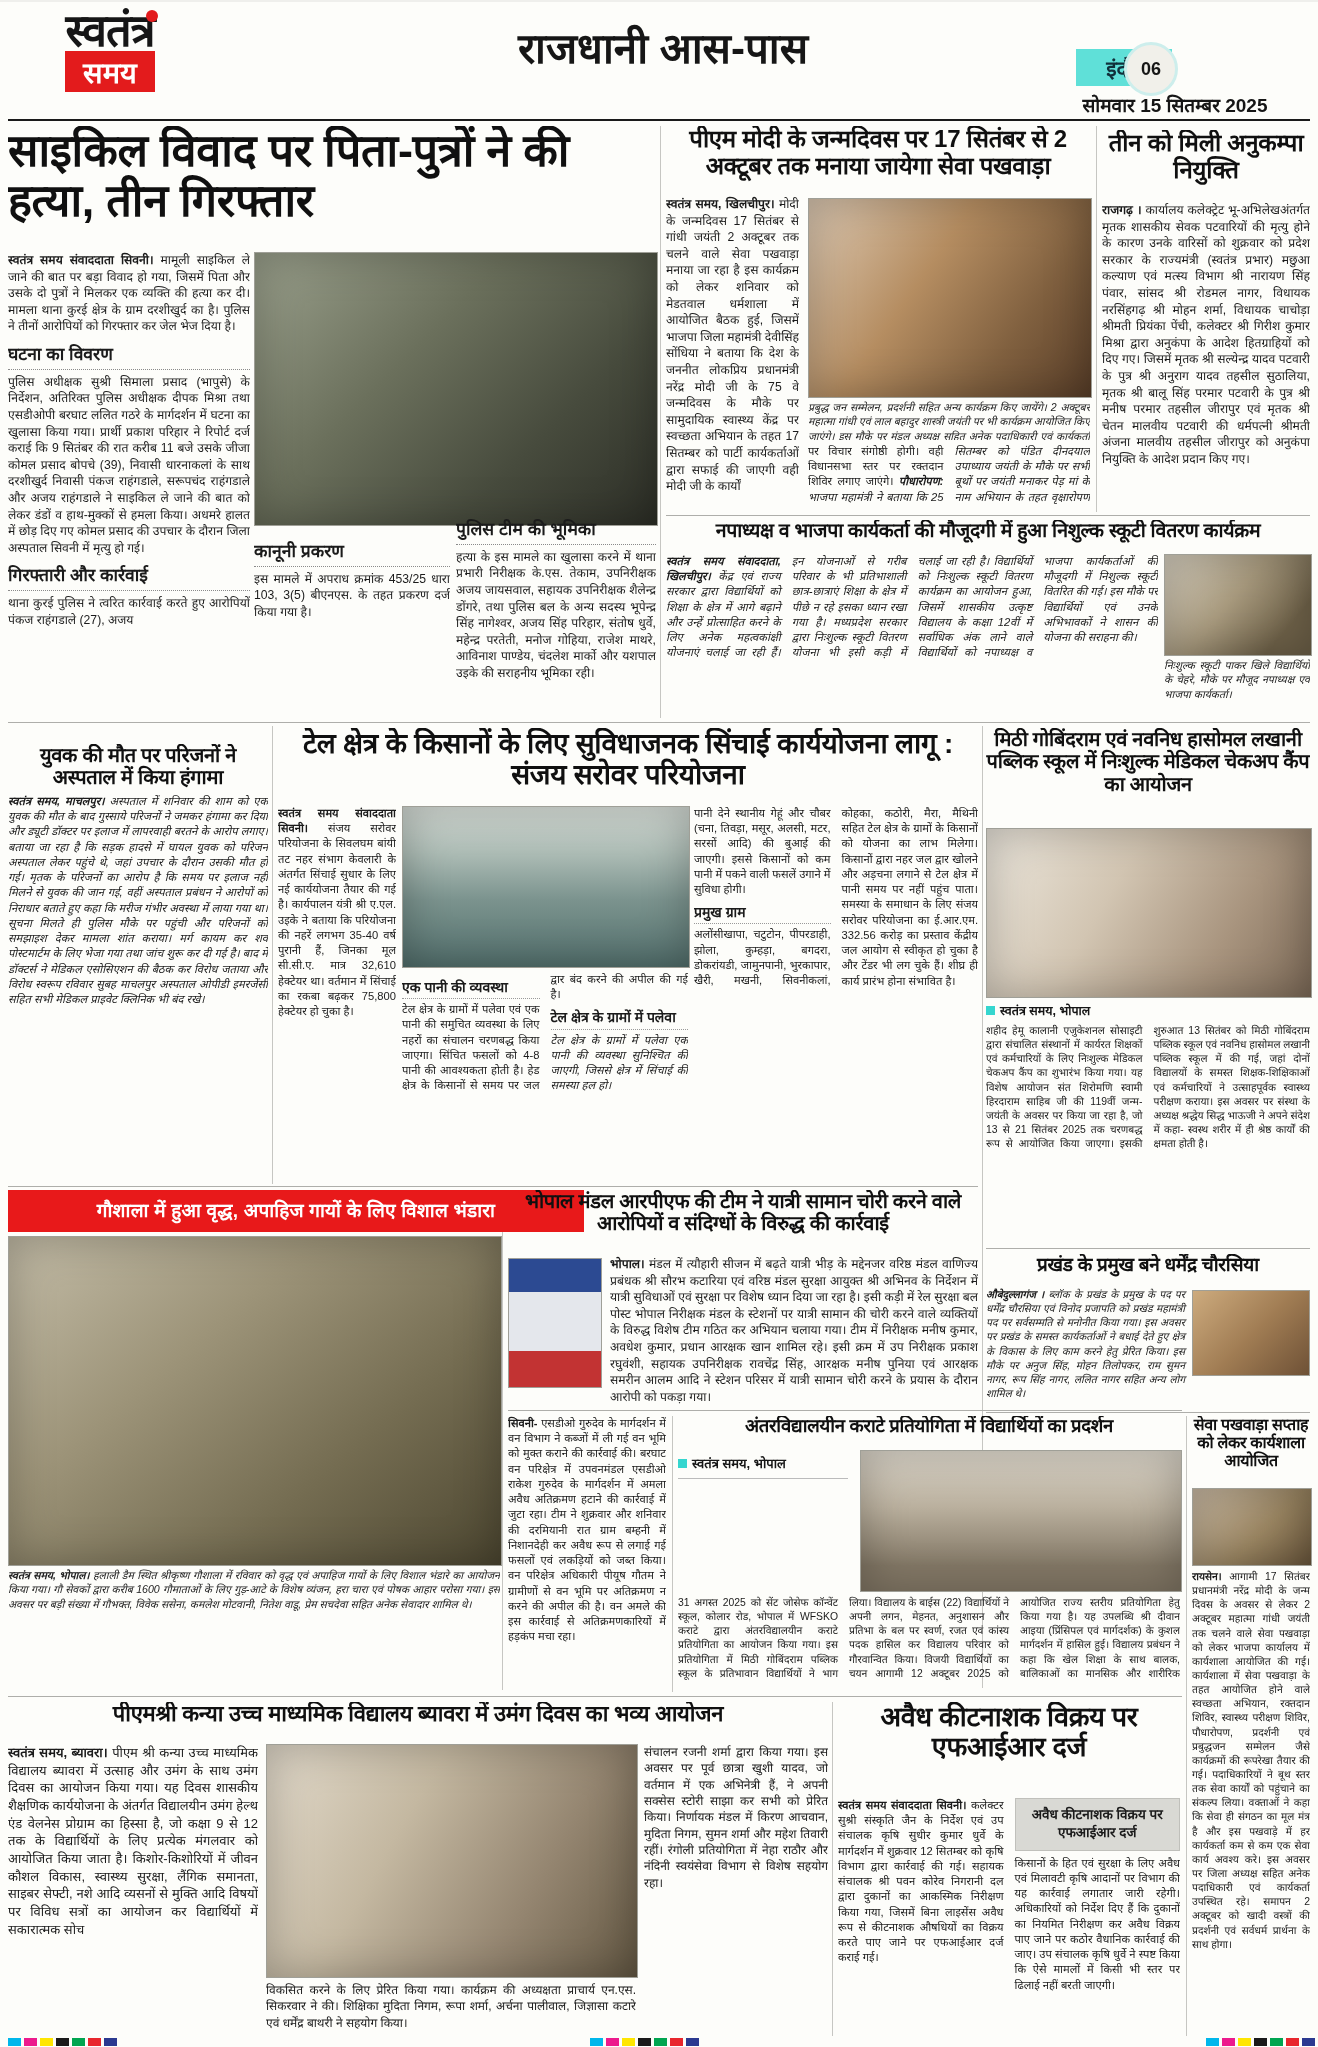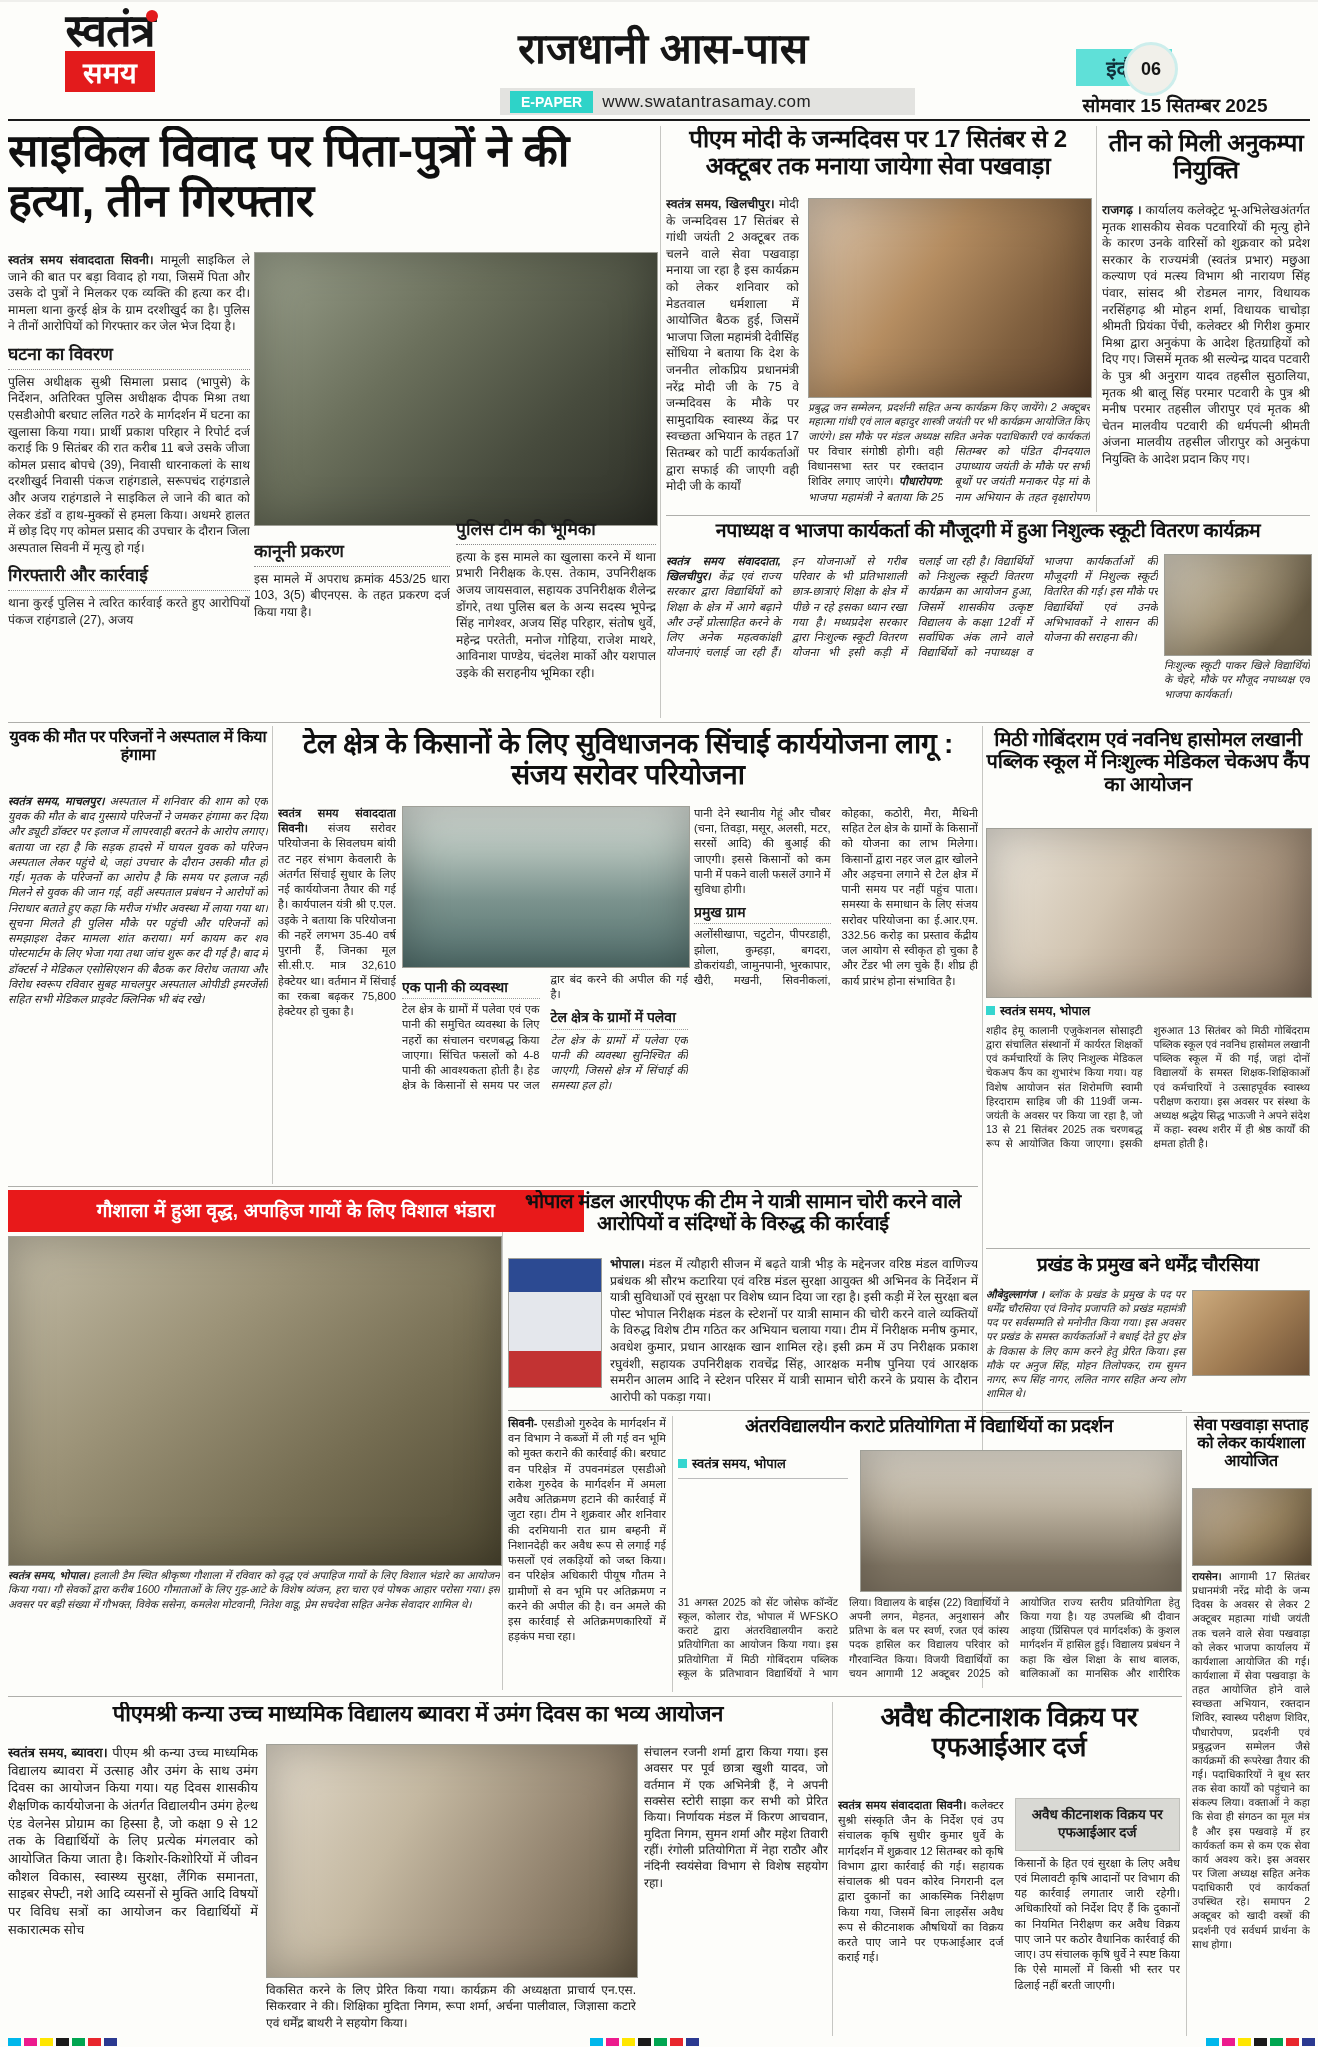--- a/index.html
+++ b/index.html
@@ -48,24 +48,20 @@
   <div class="vr a" style="left:1186px;top:1414px;height:620px"></div>
   <div class="hrr a" style="left:8px;top:1694px;width:1174px"></div>
   <div class="vr a" style="left:832px;top:1700px;height:334px"></div>
 
   <div class="a" style="left:20px;top:6px;width:180px;text-align:center">
     <div class="logo-top">स्वतंत्र</div>
     <div style="position:absolute;left:126px;top:2px;width:12px;height:12px;border-radius:50%;background:#e31b1c"></div>
     <div class="logo-bottom">समय</div>
   </div>
   <div class="a ctr" style="left:0;right:0;top:16px;font-size:42px;font-weight:800">राजधानी आस-पास</div>
-  <div class="a urlbar" style="left:500px;top:86px;width:405px;height:27px">
-    <span class="chip">E-PAPER</span>
-    <span style="font-size:17px;color:#222;letter-spacing:.4px">www.swatantrasamay.com</span>
-  </div>
   <div class="a" style="left:1076px;top:47px;width:96px;height:37px;background:#5fe0d8;display:flex;align-items:center;justify-content:center;font-size:21px;font-weight:800;color:#10303a">इंदौर</div>
   <div class="a" style="left:1124px;top:40px;width:48px;height:48px;border-radius:50%;background:#f1f0ea;border:3px solid #cdeeec;display:flex;align-items:center;justify-content:center;font-size:18px;font-weight:800">06</div>
   <div class="a ctr" style="left:1040px;top:90px;width:270px;font-size:19px;font-weight:800">सोमवार 15 सितम्बर 2025</div>
 
   <div class="a hl" style="left:8px;top:124px;width:650px;height:120px;font-size:45px">साइकिल विवाद पर पिता-पुत्रों ने की हत्या, तीन गिरफ्तार</div>
   <div class="a bt" style="left:8px;top:250px;width:242px;height:468px">
     <b class="byl">स्वतंत्र समय संवाददाता सिवनी।</b>
     <span>मामूली साइकिल ले जाने की बात पर बड़ा विवाद हो गया, जिसमें पिता और उसके दो पुत्रों ने मिलकर एक व्यक्ति की हत्या कर दी। मामला थाना कुरई क्षेत्र के ग्राम दरशीखुर्द का है। पुलिस ने तीनों आरोपियों को गिरफ्तार कर जेल भेज दिया है।</span>
     <span class="sh">घटना का विवरण</span>
     <span>पुलिस अधीक्षक सुश्री सिमाला प्रसाद (भापुसे) के निर्देशन, अतिरिक्त पुलिस अधीक्षक दीपक मिश्रा तथा एसडीओपी बरघाट ललित गठरे के मार्गदर्शन में घटना का खुलासा किया गया। प्रार्थी प्रकाश परिहार ने रिपोर्ट दर्ज कराई कि 9 सितंबर की रात करीब 11 बजे उसके जीजा कोमल प्रसाद बोपचे (39), निवासी धारनाकलां के साथ दरशीखुर्द निवासी पंकज राहंगडाले, सरूपचंद राहंगडाले और अजय राहंगडाले ने साइकिल ले जाने की बात को लेकर डंडों व हाथ-मुक्कों से हमला किया। अधमरे हालत में छोड़ दिए गए कोमल प्रसाद की उपचार के दौरान जिला अस्पताल सिवनी में मृत्यु हो गई।</span>
@@ -104,21 +100,21 @@
 
   <div class="a hl ctr" style="left:666px;top:518px;width:644px;height:28px;font-size:19.5px">नपाध्यक्ष व भाजपा कार्यकर्ता की मौजूदगी में हुआ निशुल्क स्कूटी वितरण कार्यक्रम</div>
   <div class="a bt sm it cols4" style="left:666px;top:552px;width:492px;height:164px">
     <b class="byl">स्वतंत्र समय संवाददाता, खिलचीपुर।</b>
     <span>केंद्र एवं राज्य सरकार द्वारा विद्यार्थियों को शिक्षा के क्षेत्र में आगे बढ़ाने और उन्हें प्रोत्साहित करने के लिए अनेक महत्वकांक्षी योजनाएं चलाई जा रही हैं। इन योजनाओं से गरीब परिवार के भी प्रतिभाशाली छात्र-छात्राएं शिक्षा के क्षेत्र में पीछे न रहे इसका ध्यान रखा गया है। मध्यप्रदेश सरकार द्वारा निःशुल्क स्कूटी वितरण योजना भी इसी कड़ी में चलाई जा रही है।</span>
     <span>विद्यार्थियों को निःशुल्क स्कूटी वितरण कार्यक्रम का आयोजन हुआ, जिसमें शासकीय उत्कृष्ट विद्यालय के कक्षा 12वीं में सर्वाधिक अंक लाने वाले विद्यार्थियों को नपाध्यक्ष व भाजपा कार्यकर्ताओं की मौजूदगी में निशुल्क स्कूटी वितरित की गई। इस मौके पर विद्यार्थियों एवं उनके अभिभावकों ने शासन की योजना की सराहना की।</span>
   </div>
   <div class="photo" style="left:1164px;top:552px;width:146px;height:100px;background:linear-gradient(130deg,#d9d2c2,#a89a7e 45%,#6f6249 80%)"></div>
   <div class="a cap" style="left:1164px;top:656px;width:146px;height:60px">निःशुल्क स्कूटी पाकर खिले विद्यार्थियों के चेहरे, मौके पर मौजूद नपाध्यक्ष एवं भाजपा कार्यकर्ता।</div>
 
-  <div class="a hl ctr" style="left:8px;top:726px;width:260px;height:62px;font-size:16px">युवक की मौत पर परिजनों ने अस्पताल में किया हंगामा</div>
+  <div class="a hl ctr" style="left:8px;top:742px;width:260px;height:62px;font-size:20px">युवक की मौत पर परिजनों ने अस्पताल में किया हंगामा</div>
   <div class="a bt sm it" style="left:8px;top:792px;width:260px;height:390px">
     <b class="byl">स्वतंत्र समय, माचलपुर।</b>
     <span>अस्पताल में शनिवार की शाम को एक युवक की मौत के बाद गुस्साये परिजनों ने जमकर हंगामा कर दिया और ड्यूटी डॉक्टर पर इलाज में लापरवाही बरतने के आरोप लगाए। बताया जा रहा है कि सड़क हादसे में घायल युवक को परिजन अस्पताल लेकर पहुंचे थे, जहां उपचार के दौरान उसकी मौत हो गई। मृतक के परिजनों का आरोप है कि समय पर इलाज नहीं मिलने से युवक की जान गई, वहीं अस्पताल प्रबंधन ने आरोपों को निराधार बताते हुए कहा कि मरीज गंभीर अवस्था में लाया गया था। सूचना मिलते ही पुलिस मौके पर पहुंची और परिजनों को समझाइश देकर मामला शांत कराया। मर्ग कायम कर शव पोस्टमार्टम के लिए भेजा गया तथा जांच शुरू कर दी गई है। बाद में डॉक्टर्स ने मेडिकल एसोसिएशन की बैठक कर विरोध जताया और विरोध स्वरूप रविवार सुबह माचलपुर अस्पताल ओपीडी इमरजेंसी सहित सभी मेडिकल प्राइवेट क्लिनिक भी बंद रखे।</span>
   </div>
 
   <div class="a hl ctr" style="left:278px;top:726px;width:700px;height:72px;font-size:28px">टेल क्षेत्र के किसानों के लिए सुविधाजनक सिंचाई कार्ययोजना लागू : संजय सरोवर परियोजना</div>
   <div class="a bt sm" style="left:278px;top:804px;width:118px;height:378px">
     <b class="byl">स्वतंत्र समय संवाददाता सिवनी।</b>
     <span>संजय सरोवर परियोजना के सिवलघम बांयी तट नहर संभाग केवलारी के अंतर्गत सिंचाई सुधार के लिए नई कार्ययोजना तैयार की गई है। कार्यपालन यंत्री श्री ए.एल. उइके ने बताया कि परियोजना की नहरें लगभग 35-40 वर्ष पुरानी हैं, जिनका मूल सी.सी.ए. मात्र 32,610 हेक्टेयर था। वर्तमान में सिंचाई का रकबा बढ़कर 75,800 हेक्टेयर हो चुका है।</span>
   </div>

